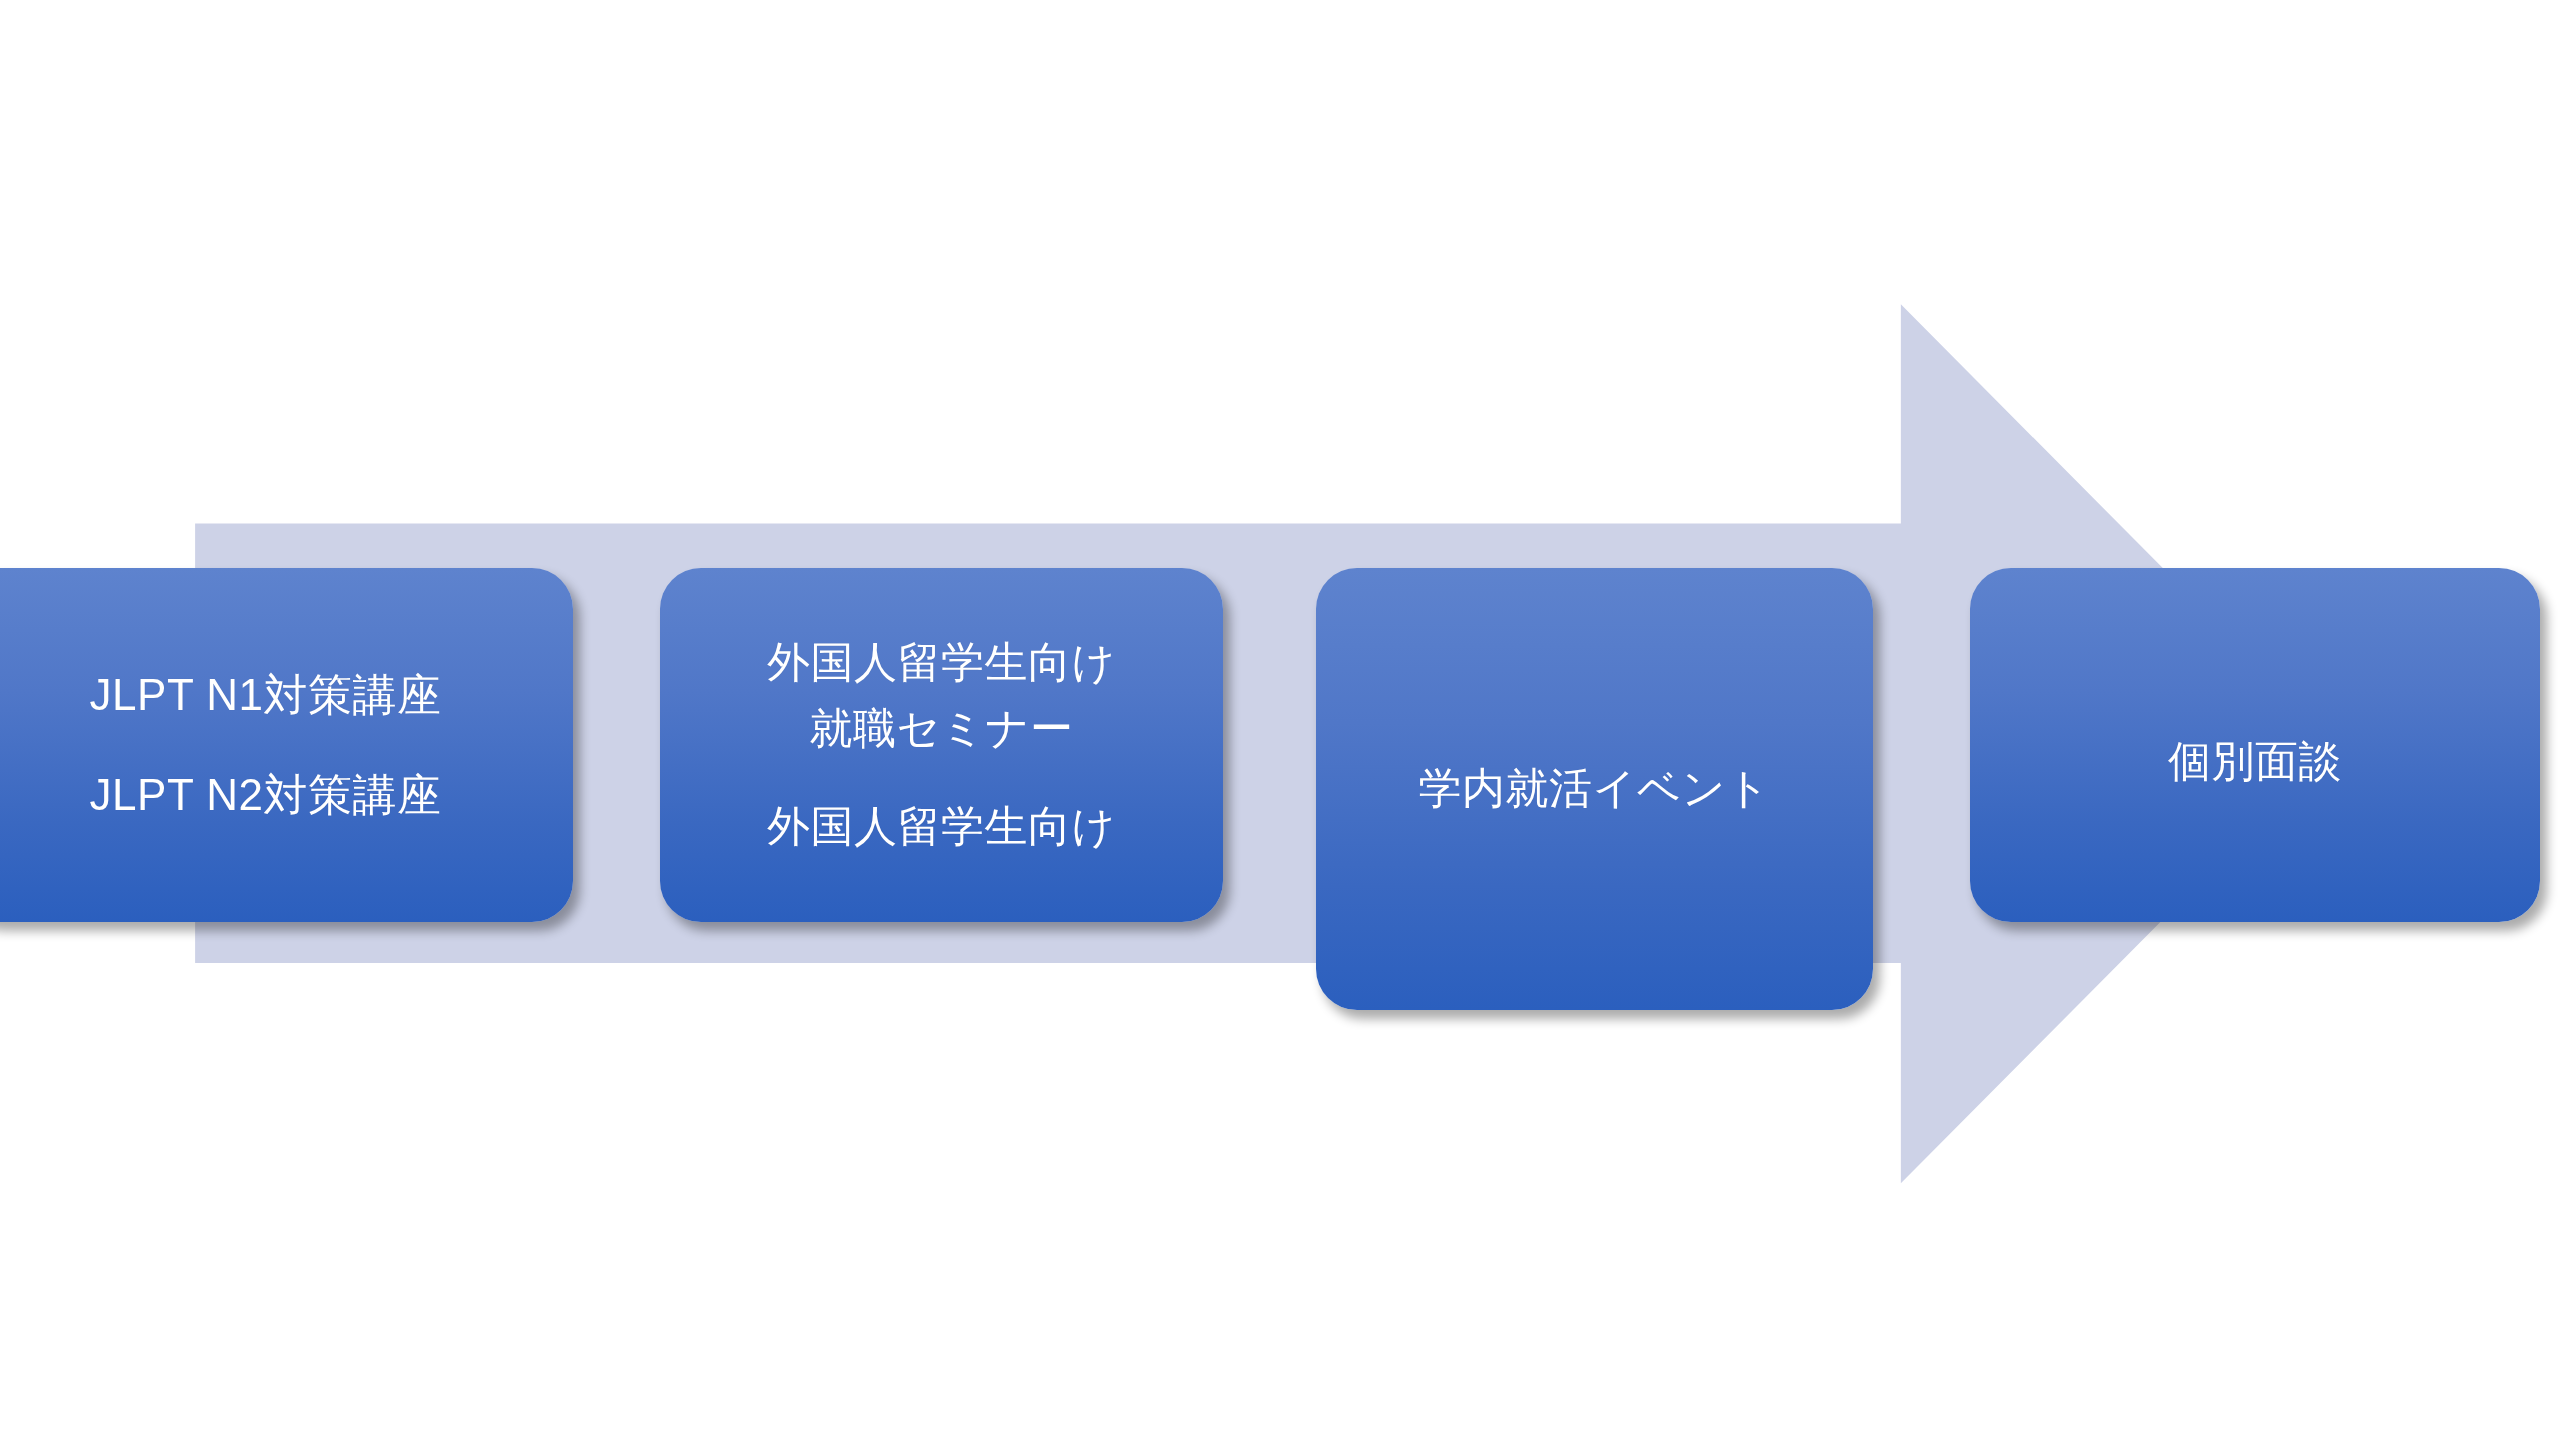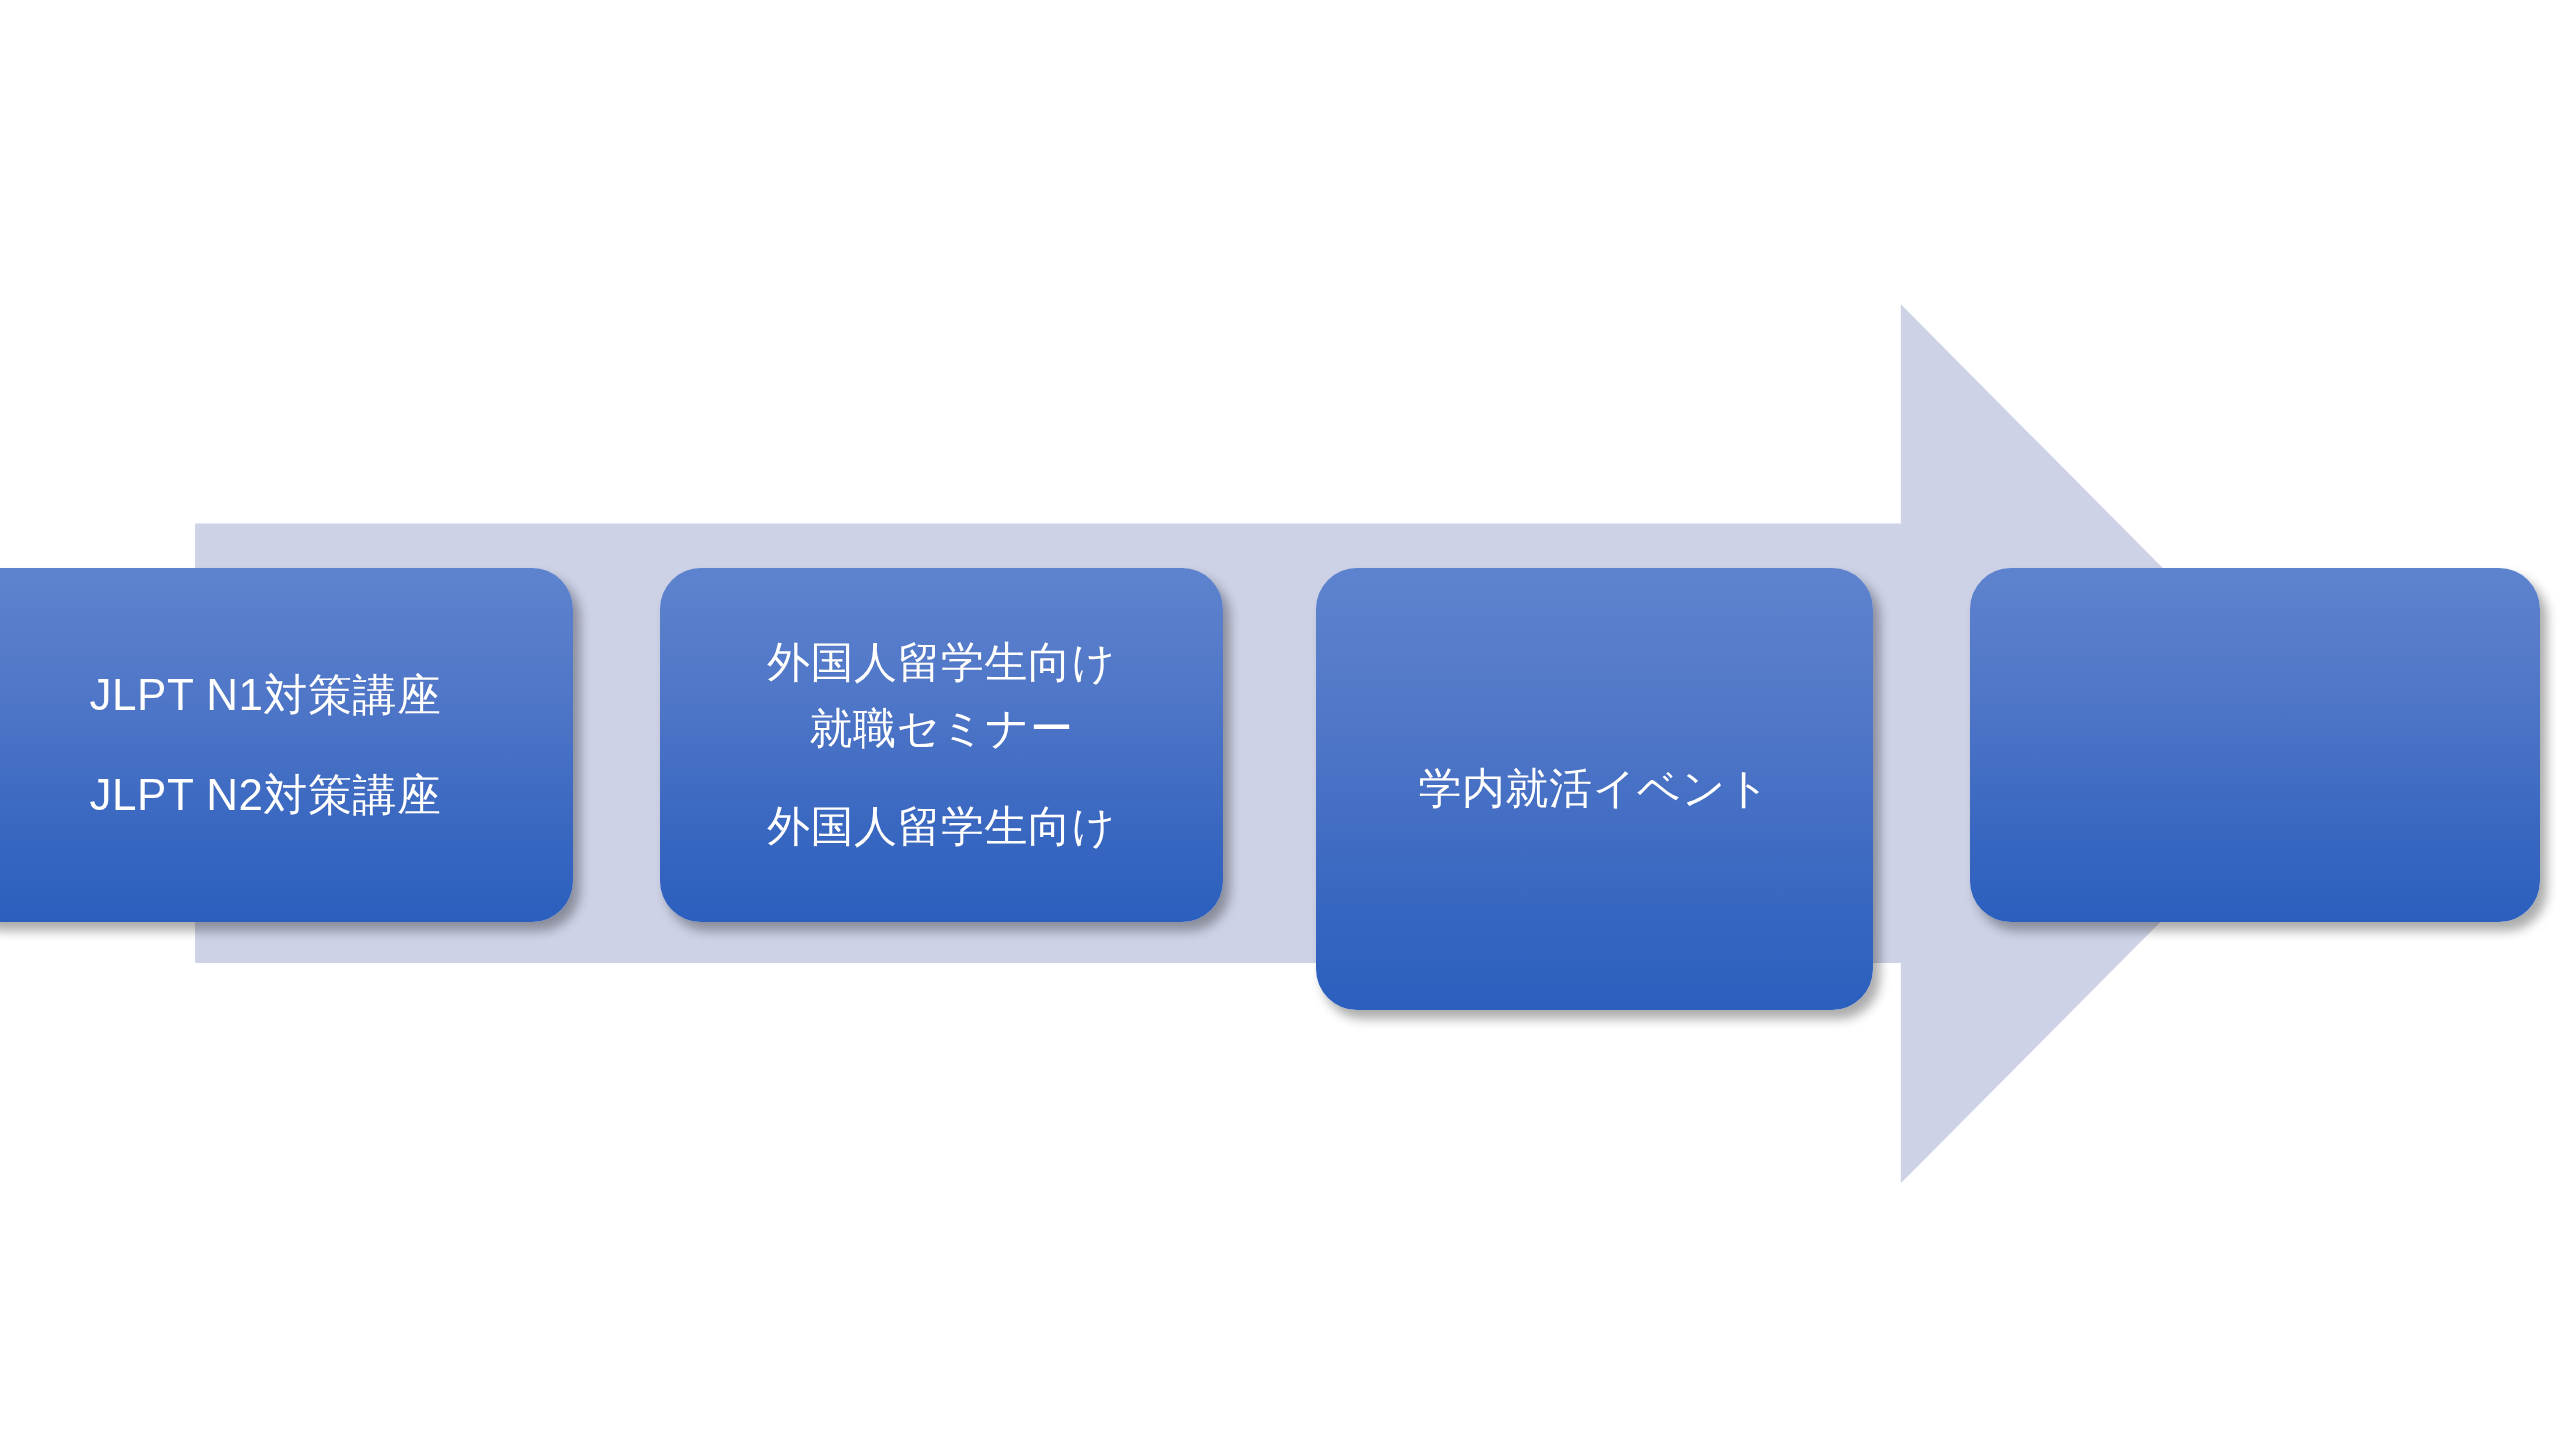--- a/index.html
+++ b/index.html
@@ -86,16 +86,17 @@
     <span class="box-line tight">外国人留学生向け</span>
     <span class="box-line tight">就職セミナー</span>
     <span class="box-line gap-above">外国人留学生向け</span>
   </div>
 
   <div class="stage-box" id="box-3">
     <span class="box-line tight">学内就活イベント</span>
   </div>
 
   <div class="stage-box" id="box-4">
+    <span class="box-line gap-above">個別面談</span>
   </div>
 
 </div>
 
 
 </body></html>

